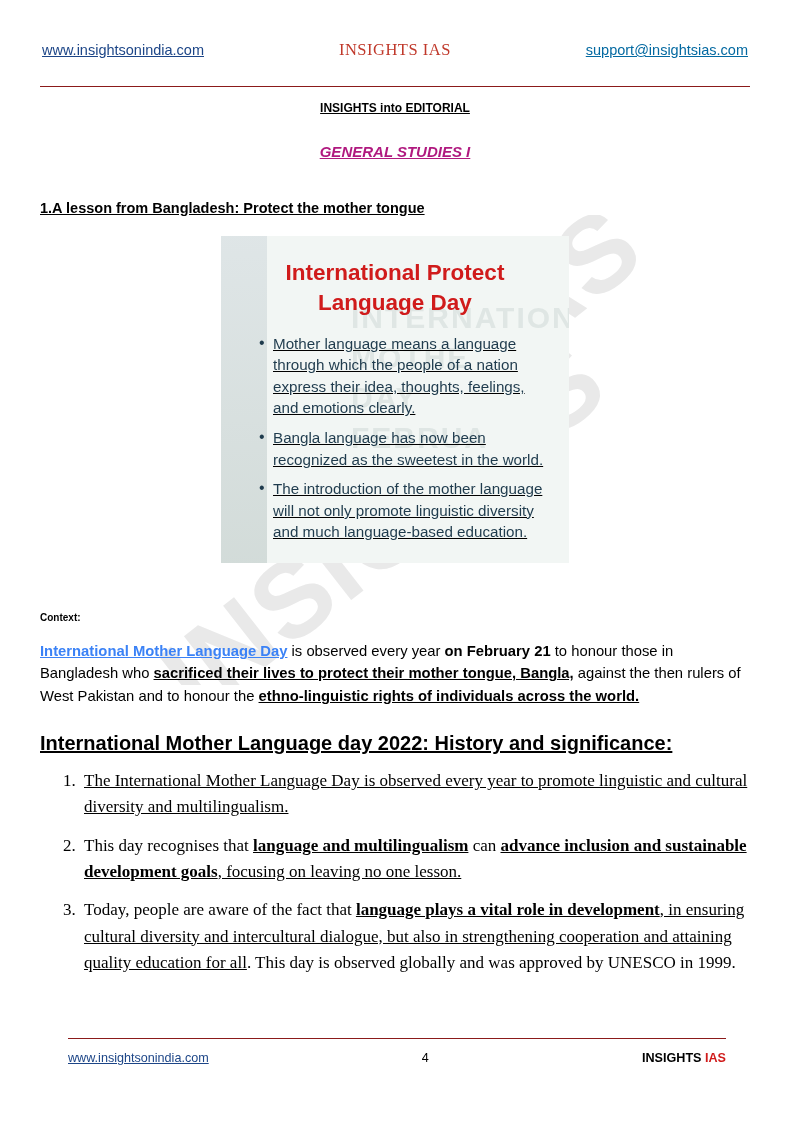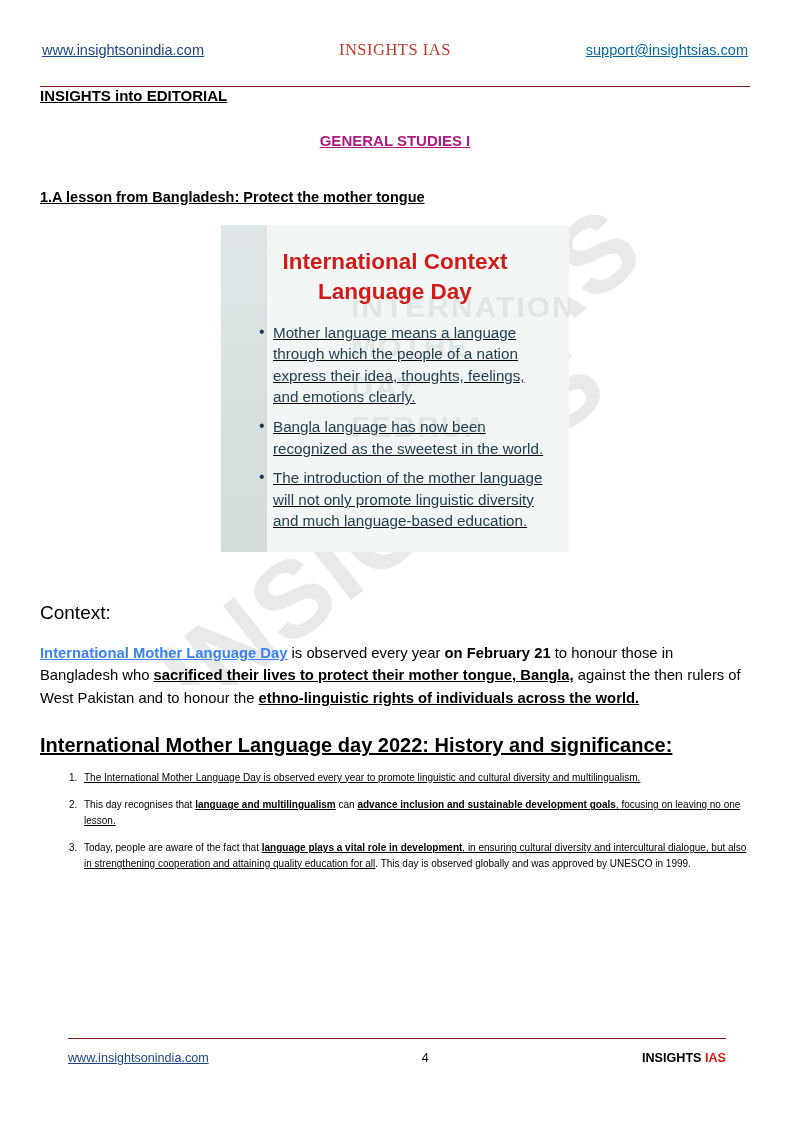--- a/index.html
+++ b/index.html
@@ -72,36 +72,38 @@
   .hdr-rule {
     margin-top: 26px;
     border-top: 1.1px solid #8b1a1a;
     width: 100%;
     position: relative;
     z-index: 2;
   }
 
   
   .title-main {
-    text-align: left;
-    font-weight: bold;
-    font-size: 15px;
-    text-decoration: underline;
+    text-align: center;
+    font-weight: bold;
+    font-size: 12px;
+    text-decoration: underline;
+    margin-top: 14px;
     position: relative;
     z-index: 2;
   }
   .title-sub {
     text-align: center;
     font-weight: bold;
     font-size: 15px;
     color: #b0197f;
     text-decoration: underline;
     margin-top: 28px;
     position: relative;
     z-index: 2;
+    font-style: italic;
   }
   .article-title {
     font-weight: bold;
     font-size: 14.5px;
     text-decoration: underline;
     margin-top: 40px;
     position: relative;
     z-index: 2;
   }
 
@@ -181,22 +183,22 @@
 
   
   .body-area {
     position: relative;
     z-index: 2;
     margin-top: 48px;
     font-size: 14.6px;
     line-height: 1.42;
   }
   .ctx-label {
-    font-weight: normal;
-    font-size: 19px;
+    font-weight: bold;
+    font-size: 10px;
     margin-bottom: 2px;
     margin-top: 34px;
   }
   .ctx-para {
     font-size: 14.8px;
     line-height: 1.52;
   }
   .lnk {
     color: #3b82f6;
     font-weight: bold;
@@ -209,22 +211,23 @@
 
   .section-head {
     font-weight: bold;
     font-size: 20px;
     text-decoration: underline;
     margin-top: 22px;
   }
   ol.points {
     margin: 10px 0 0 0;
     padding-left: 40px;
-    font-size: 10px;
+    font-size: 17px;
     line-height: 1.55;
+    font-family: Liberation Serif, serif;
   }
   ol.points li {
     margin-bottom: 12px;
     padding-left: 4px;
   }
 
   
   .footer-rule {
     position: absolute;
     left: 68px;
@@ -276,21 +279,21 @@
   <div class="poster-wrap">
     <div class="poster">
       <div class="poster-bg-bar"></div>
       <div class="poster-ghost">
         <div>INTERNATION</div>
         <div>MOTHE</div>
         <div>DAY</div>
         <div>FEBRUA</div>
       </div>
       <h2>
-        <span>International Context</span><br>
+        <span>International Protect</span><br>
         <span>Language Day</span>
       </h2>
       <ul>
         <li>Mother language means a language through which the people of a nation express their idea, thoughts, feelings, and emotions clearly.</li>
         <li>Bangla language has now been recognized as the sweetest in the world.</li>
         <li>The introduction of the mother language will not only promote linguistic diversity and much language-based education.</li>
       </ul>
     </div>
   </div>
 

